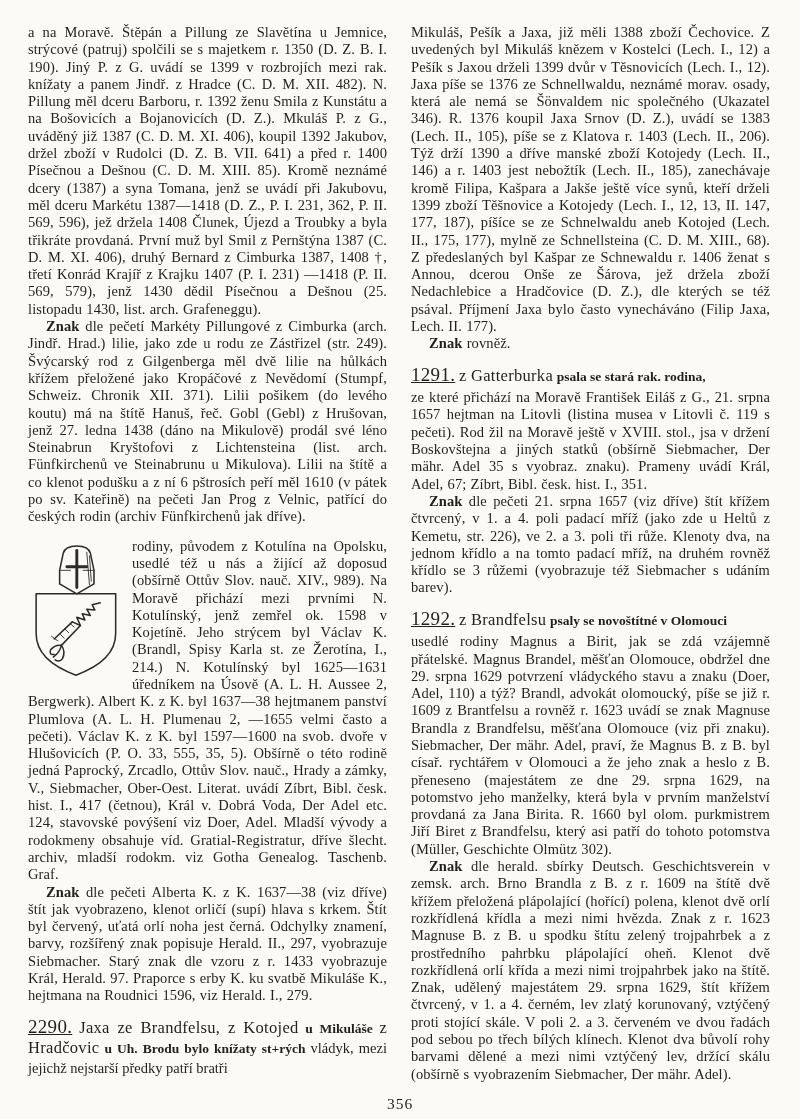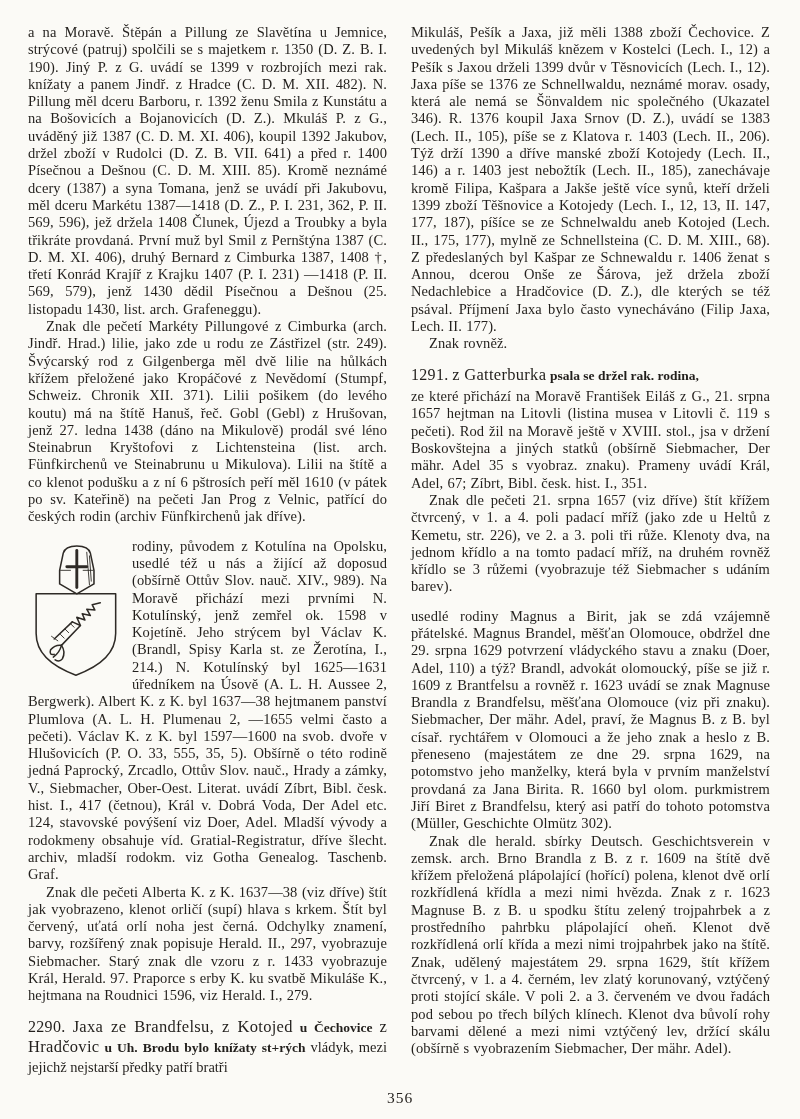--- a/index.html
+++ b/index.html
@@ -16,24 +16,24 @@
   .col { width:359px; flex:0 0 auto; }
   .body-p {
     margin:0;
     font-size:14.5px;
     line-height:17.3px;
     text-align:justify;
     letter-spacing:0.1px;
     word-spacing:0.5px;
   }
   .indent { text-indent:18px; }
-  .lead { font-weight:normal; }
+  .lead { font-weight:bold; }
   .entry { margin-top:12px; }
   .e-head { margin:0; font-size:14.5px; line-height:19.5px; text-align:justify; }
-  .e-num { font-size:16px; letter-spacing:0.3px; }
+  .e-num { font-size:19px; letter-spacing:0.3px;text-decoration:underline; }
   .e-title { font-weight:normal; font-size:16.5px; letter-spacing:0.3px; }
   .e-tail { font-weight:bold; font-size:13.5px; }
   .e-body { margin-top:3px; }
   .fig-wrap { float:left; width:94px; height:140px; margin:3px 10px 0 0; }
   .fig-wrap svg { width:100%; height:100%; }
   .st { fill:none; stroke:#2e2a26; stroke-width:1.7; stroke-linejoin:round; stroke-linecap:round; }
   .st-thick { fill:none; stroke:#2e2a26; stroke-width:3.2; stroke-linecap:round; }
   .st-thin { fill:none; stroke:#2e2a26; stroke-width:1; stroke-linecap:round; }
   .page-num { text-align:center; font-size:15.5px; margin-top:12px; letter-spacing:1px; }
 </style>
@@ -65,37 +65,38 @@
           <path class="st" d="M37 113 Q30 112 25 118 Q23 124 29 123"></path>
           <path class="st" d="M37 113 Q35 121 28 126"></path>
           <path class="st" d="M37 113 Q42 120 38 128 Q35 132 30 129"></path>
           <path class="st-thin" d="M33 108 L26 103"></path>
         </svg></span><span>rodiny, původem z Kotulína na Opolsku, usedlé též u nás a žijící až doposud (obšírně Ottův Slov. nauč. XIV., 989). Na Moravě přichází mezi prvními N. Kotulínský, jenž zemřel ok. 1598 v Kojetíně. Jeho strýcem byl Václav K. (Brandl, Spisy Karla st. ze Žerotína, I., 214.) N. Kotulínský byl 1625—1631 úředníkem na Úsově (A. L. H. Aussee 2, Bergwerk). Albert K. z K. byl 1637—38 hejtmanem panství Plumlova (A. L. H. Plumenau 2, —1655 velmi často a pečeti). Václav K. z K. byl 1597—1600 na svob. dvoře v Hlušovicích (P. O. 33, 555, 35, 5). Obšírně o této rodině jedná Paprocký, Zrcadlo, Ottův Slov. nauč., Hrady a zámky, V., Siebmacher, Ober-Oest. Literat. uvádí Zíbrt, Bibl. česk. hist. I., 417 (četnou), Král v. Dobrá Voda, Der Adel etc. 124, stavovské povýšení viz Doer, Adel. Mladší vývody a rodokmeny obsahuje víd. Gratial-Registratur, dříve šlecht. archiv, mladší rodokm. viz Gotha Genealog. Taschenb. Graf.</span></p>
       </div>
 
       <p class="body-p indent"><b class="lead">Znak</b> <span>dle pečeti Alberta K. z K. 1637—38 (viz dříve) štít jak vyobrazeno, klenot orličí (supí) hlava s krkem. Štít byl červený, uťatá orlí noha jest černá. Odchylky znamení, barvy, rozšířený znak popisuje Herald. II., 297, vyobrazuje Siebmacher. Starý znak dle vzoru z r. 1433 vyobrazuje Král, Herald. 97. Praporce s erby K. ku svatbě Mikuláše K., hejtmana na Roudnici 1596, viz Herald. I., 279.</span></p>
 
       <div class="entry">
-        <p class="e-head"><span class="e-num">2290.</span> <b class="e-title">Jaxa ze Brandfelsu, z Kotojed</b><span class="e-tail"> u Čechovice </span><b class="e-title">z Hradčovic</b><span class="e-tail"> u Uh. Brodu bylo knížaty st+rých </span><span>vládyk, mezi jejichž nejstarší předky patří bratři</span></p>
+        <p class="e-head"><span class="e-num">2290.</span> <b class="e-title">Jaxa ze Brandfelsu, z Kotojed</b><span class="e-tail"> u Mikuláše </span><b class="e-title">z Hradčovic</b><span class="e-tail"> u Uh. Brodu bylo knížaty st+rých </span><span>vládyk, mezi jejichž nejstarší předky patří bratři</span></p>
       </div>
     </div>
 
     <div class="col">
       <p class="body-p">Mikuláš, Pešík a Jaxa, již měli 1388 zboží Čechovice. Z uvedených byl Mikuláš knězem v Kostelci (Lech. I., 12) a Pešík s Jaxou drželi 1399 dvůr v Těsnovicích (Lech. I., 12). Jaxa píše se 1376 ze Schnellwaldu, neznámé morav. osady, která ale nemá se Šönvaldem nic společného (Ukazatel 346). R. 1376 koupil Jaxa Srnov (D. Z.), uvádí se 1383 (Lech. II., 105), píše se z Klatova r. 1403 (Lech. II., 206). Týž drží 1390 a dříve manské zboží Kotojedy (Lech. II., 146) a r. 1403 jest nebožtík (Lech. II., 185), zanechávaje kromě Filipa, Kašpara a Jakše ještě více synů, kteří drželi 1399 zboží Těšnovice a Kotojedy (Lech. I., 12, 13, II. 147, 177, 187), píšíce se ze Schnelwaldu aneb Kotojed (Lech. II., 175, 177), mylně ze Schnellsteina (C. D. M. XIII., 68). Z předeslaných byl Kašpar ze Schnewaldu r. 1406 ženat s Annou, dcerou Onše ze Šárova, jež držela zboží Nedachlebice a Hradčovice (D. Z.), dle kterých se též psával. Příjmení Jaxa bylo často vynecháváno (Filip Jaxa, Lech. II. 177).</p>
 
       <p class="body-p indent"><b class="lead">Znak</b> <span>rovněž.</span></p>
 
       <div class="entry">
-        <p class="e-head"><span class="e-num">1291.</span> <b class="e-title">z Gatterburka</b> <span class="e-tail">psala se držel rak. rodina,</span></p>
+        <p class="e-head"><span class="e-num">1291.</span> <b class="e-title">z Gatterburka</b> <span class="e-tail">psala se stará rak. rodina,</span></p>
         <p class="body-p e-body">ze které přichází na Moravě František Eiláš z G., 21. srpna 1657 hejtman na Litovli (listina musea v Litovli č. 119 s pečeti). Rod žil na Moravě ještě v XVIII. stol., jsa v držení Boskovštejna a jiných statků (obšírně Siebmacher, Der mähr. Adel 35 s vyobraz. znaku). Prameny uvádí Král, Adel, 67; Zíbrt, Bibl. česk. hist. I., 351.</p>
       </div>
 
       <p class="body-p indent"><b class="lead">Znak</b> <span>dle pečeti 21. srpna 1657 (viz dříve) štít křížem čtvrcený, v 1. a 4. poli padací mříž (jako zde u Heltů z Kemetu, str. 226), ve 2. a 3. poli tři růže. Klenoty dva, na jednom křídlo a na tomto padací mříž, na druhém rovněž křídlo se 3 růžemi (vyobrazuje též Siebmacher s udáním barev).</span></p>
 
       <div class="entry">
+        <p class="e-head"><span class="e-num">1292.</span> <b class="e-title">z Brandfelsu</b> <span class="e-tail">psaly se novoštítné v Olomouci</span></p>
         <p class="body-p e-body">usedlé rodiny Magnus a Birit, jak se zdá vzájemně přátelské. Magnus Brandel, měšťan Olomouce, obdržel dne 29. srpna 1629 potvrzení vládyckého stavu a znaku (Doer, Adel, 110) a týž? Brandl, advokát olomoucký, píše se již r. 1609 z Brantfelsu a rovněž r. 1623 uvádí se znak Magnuse Brandla z Brandfelsu, měšťana Olomouce (viz při znaku). Siebmacher, Der mähr. Adel, praví, že Magnus B. z B. byl císař. rychtářem v Olomouci a že jeho znak a heslo z B. přeneseno (majestátem ze dne 29. srpna 1629, na potomstvo jeho manželky, která byla v prvním manželství provdaná za Jana Birita. R. 1660 byl olom. purkmistrem Jiří Biret z Brandfelsu, který asi patří do tohoto potomstva (Müller, Geschichte Olmütz 302).</p>
       </div>
 
       <p class="body-p indent"><b class="lead">Znak</b> <span>dle herald. sbírky Deutsch. Geschichtsverein v zemsk. arch. Brno Brandla z B. z r. 1609 na štítě dvě křížem přeložená plápolající (hořící) polena, klenot dvě orlí rozkřídlená křídla a mezi nimi hvězda. Znak z r. 1623 Magnuse B. z B. u spodku štítu zelený trojpahrbek a z prostředního pahrbku plápolající oheň. Klenot dvě rozkřídlená orlí křída a mezi nimi trojpahrbek jako na štítě. Znak, udělený majestátem 29. srpna 1629, štít křížem čtvrcený, v 1. a 4. černém, lev zlatý korunovaný, vztýčený proti stojící skále. V poli 2. a 3. červeném ve dvou řadách pod sebou po třech bílých klínech. Klenot dva bůvolí rohy barvami dělené a mezi nimi vztýčený lev, držící skálu (obšírně s vyobrazením Siebmacher, Der mähr. Adel).</span></p>
     </div>
 
   </div>
 
   <div class="page-num">356</div>
 </div>

